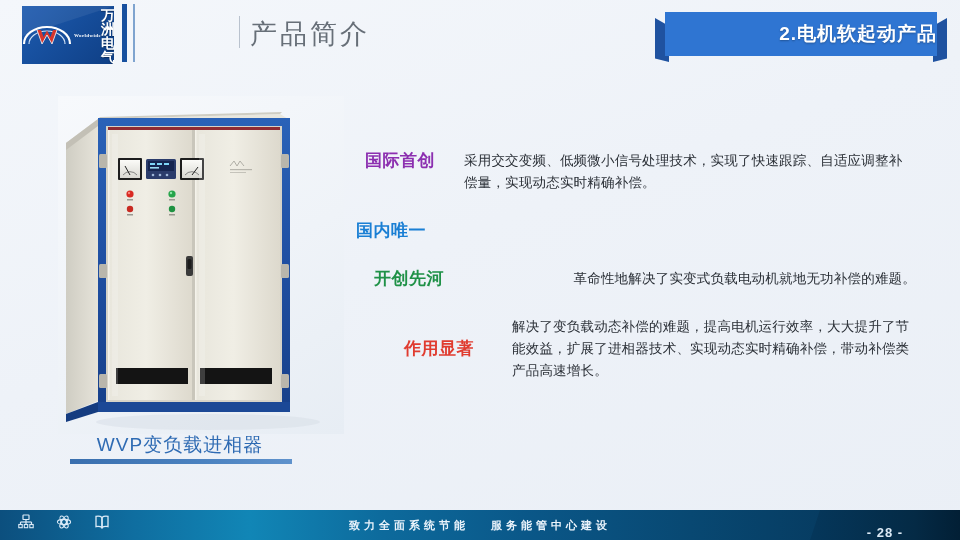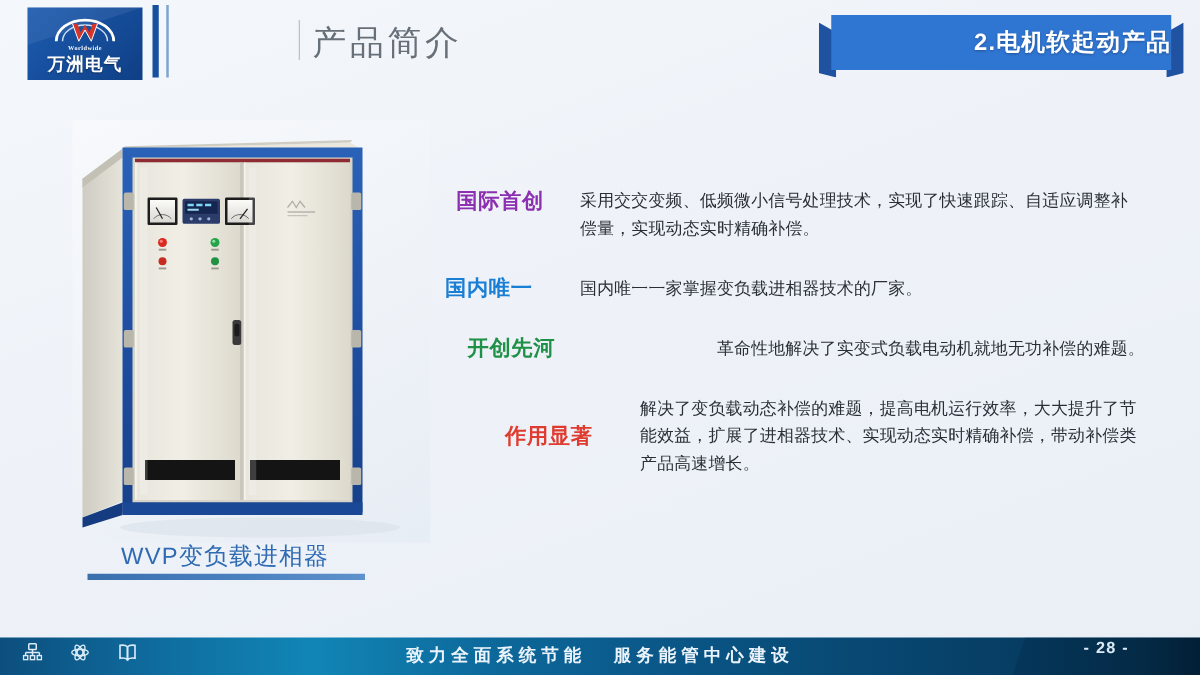--- a/index.html
+++ b/index.html
@@ -10,21 +10,21 @@
   }
   #slide{
     position:relative;width:960px;height:540px;
     background:linear-gradient(160deg,#f4f7fb 0%,#eef2f8 45%,#eaeff6 100%);
   }
 
   
   .logo-box{
     position:absolute;left:22px;top:6px;width:92px;height:58px;
     background:linear-gradient(135deg,#1e5bb0 0%,#17509f 40%,#0f3f85 100%);
-    display:flex;flex-direction:column;align-items:center;justify-content:center;
+    display:flex;flex-direction:row;align-items:center;justify-content:center;
     overflow:hidden;
   }
   .logo-box:before{
     content:"";position:absolute;left:0;top:0;width:0;height:0;
     border-left:92px solid rgba(255,255,255,0.07);
     border-bottom:30px solid transparent;
   }
   .logo-emblem{position:relative;width:54px;height:22px;margin-top:1px;}
   .logo-emblem svg{display:block;}
   .logo-sub{
@@ -116,27 +116,27 @@
   .footer-left-icons{
     position:absolute;left:18px;top:4px;display:flex;gap:22px;align-items:center;
   }
   .footer-left-icons svg{display:block;}
   .footer-center{
     position:absolute;left:0;top:0;width:960px;height:30px;
     display:flex;align-items:center;justify-content:center;gap:22px;
     pointer-events:none;
   }
   .footer-center span{
-    color:#eaf3fb;font-size:14px;letter-spacing:4px;font-weight:bold;
+    color:#eaf3fb;font-size:11px;letter-spacing:4px;font-weight:bold;
   }
   .footer-page{
     position:absolute;right:0;top:0;width:150px;height:30px;
     background:linear-gradient(90deg,#05375b 0%,#042a45 70%,#021f35 100%);
     clip-path:polygon(10px 0,100% 0,100% 100%,0 100%);
-    display:flex;align-items:flex-start;justify-content:center;
+    display:flex;align-items:flex-end;justify-content:center;
   }
   .footer-page span{color:#dbe9f5;font-size:13px;font-weight:bold;letter-spacing:1px;}
 </style>
 </head>
 <body>
 
 <div id="slide">
 
   <div class="logo-box">
     <div class="logo-emblem">
@@ -274,21 +274,20 @@
 
   <div class="features">
 
     <div class="frow r1">
       <div class="flabel" style="color: rgb(140, 47, 176); text-align: center;">国际首创</div>
       <div class="fbody">采用交交变频、低频微小信号处理技术，实现了快速跟踪、自适应调整补偿量，实现动态实时精确补偿。</div>
     </div>
 
     <div class="frow r2">
       <div class="flabel" style="color: rgb(26, 127, 212);">国内唯一</div>
-      <div class="fbody">国内唯一一家掌握变负载进相器技术的厂家。</div>
     </div>
 
     <div class="frow r3">
       <div class="flabel" style="color: rgb(31, 145, 71);">开创先河</div>
       <div class="fbody">革命性地解决了实变式负载电动机就地无功补偿的难题。</div>
     </div>
 
     <div class="frow r4">
       <div class="flabel" style="color: rgb(224, 59, 47);">作用显著</div>
       <div class="fbody">解决了变负载动态补偿的难题，提高电机运行效率，大大提升了节能效益，扩展了进相器技术、实现动态实时精确补偿，带动补偿类产品高速增长。</div>

